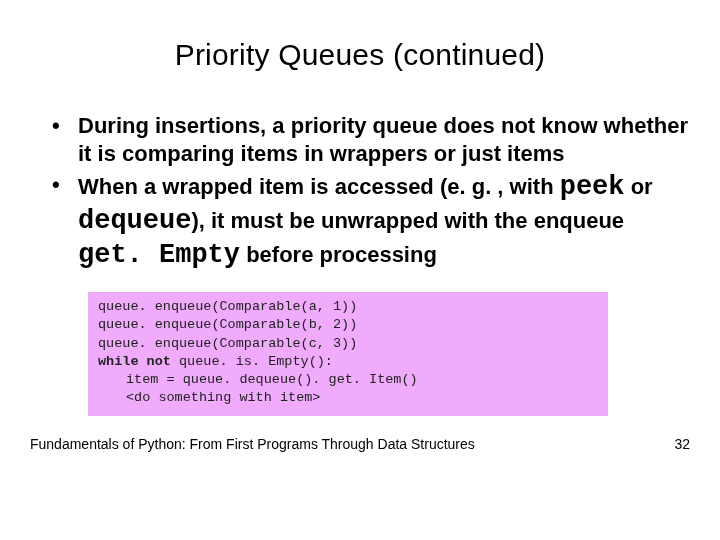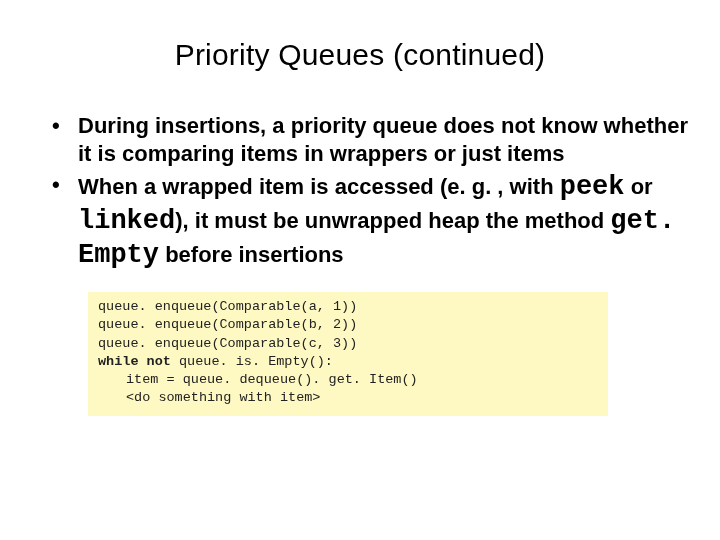--- a/index.html
+++ b/index.html
@@ -45,21 +45,21 @@
     left: 2px;
     top: 0;
     font-size: 22px;
     line-height: 1.25;
   }
   .mono {
     font-family: "Courier New", Courier, monospace;
     font-size: 27px;
   }
   .codebox {
-    background: #fef9c3;
+    background: #f0abfc;
     width: 500px;
     margin: 20px 0 18px 58px;
     padding: 6px 10px 8px 10px;
     font-family: "Courier New", Courier, monospace;
     font-size: 13.5px;
     line-height: 1.35;
     color: #222222;
     white-space: pre;
   }
   .codebox .kw { font-weight: bold; }
@@ -83,26 +83,30 @@
 
 <div class="slide">
 
   <div class="title">Priority Queues (continued)</div>
 
   <ul class="body">
     <li>
       <span>During insertions, a priority queue does not know whether it is comparing items in wrappers or just items</span>
     </li>
     <li>
-      <span>When a wrapped item is accessed (e. g. , with </span><span class="mono">peek</span><span> or </span><span class="mono">linked</span><span>), it must be unwrapped heap the method </span><span class="mono">get. Empty</span><span> before insertions</span>
+      <span>When a wrapped item is accessed (e. g. , with </span><span class="mono">peek</span><span> or </span><span class="mono">dequeue</span><span>), it must be unwrapped with the enqueue </span><span class="mono">get. Empty</span><span> before processing</span>
     </li>
   </ul>
 
   <div class="codebox"><span>queue. enqueue(Comparable(a, 1))</span>
 <span>queue. enqueue(Comparable(b, 2))</span>
 <span>queue. enqueue(Comparable(c, 3))</span>
 <span class="kw">while not</span><span> queue. is. Empty():</span>
 <span class="indent">item = queue. dequeue(). get. Item()</span>
 <span class="indent">&lt;do something with item&gt;</span></div>
 
 
+  <div class="footer">
+    <span>Fundamentals of Python: From First Programs Through Data Structures</span>
+    <span class="page">32</span>
+  </div>
 
 </div>
 
 </body></html>

